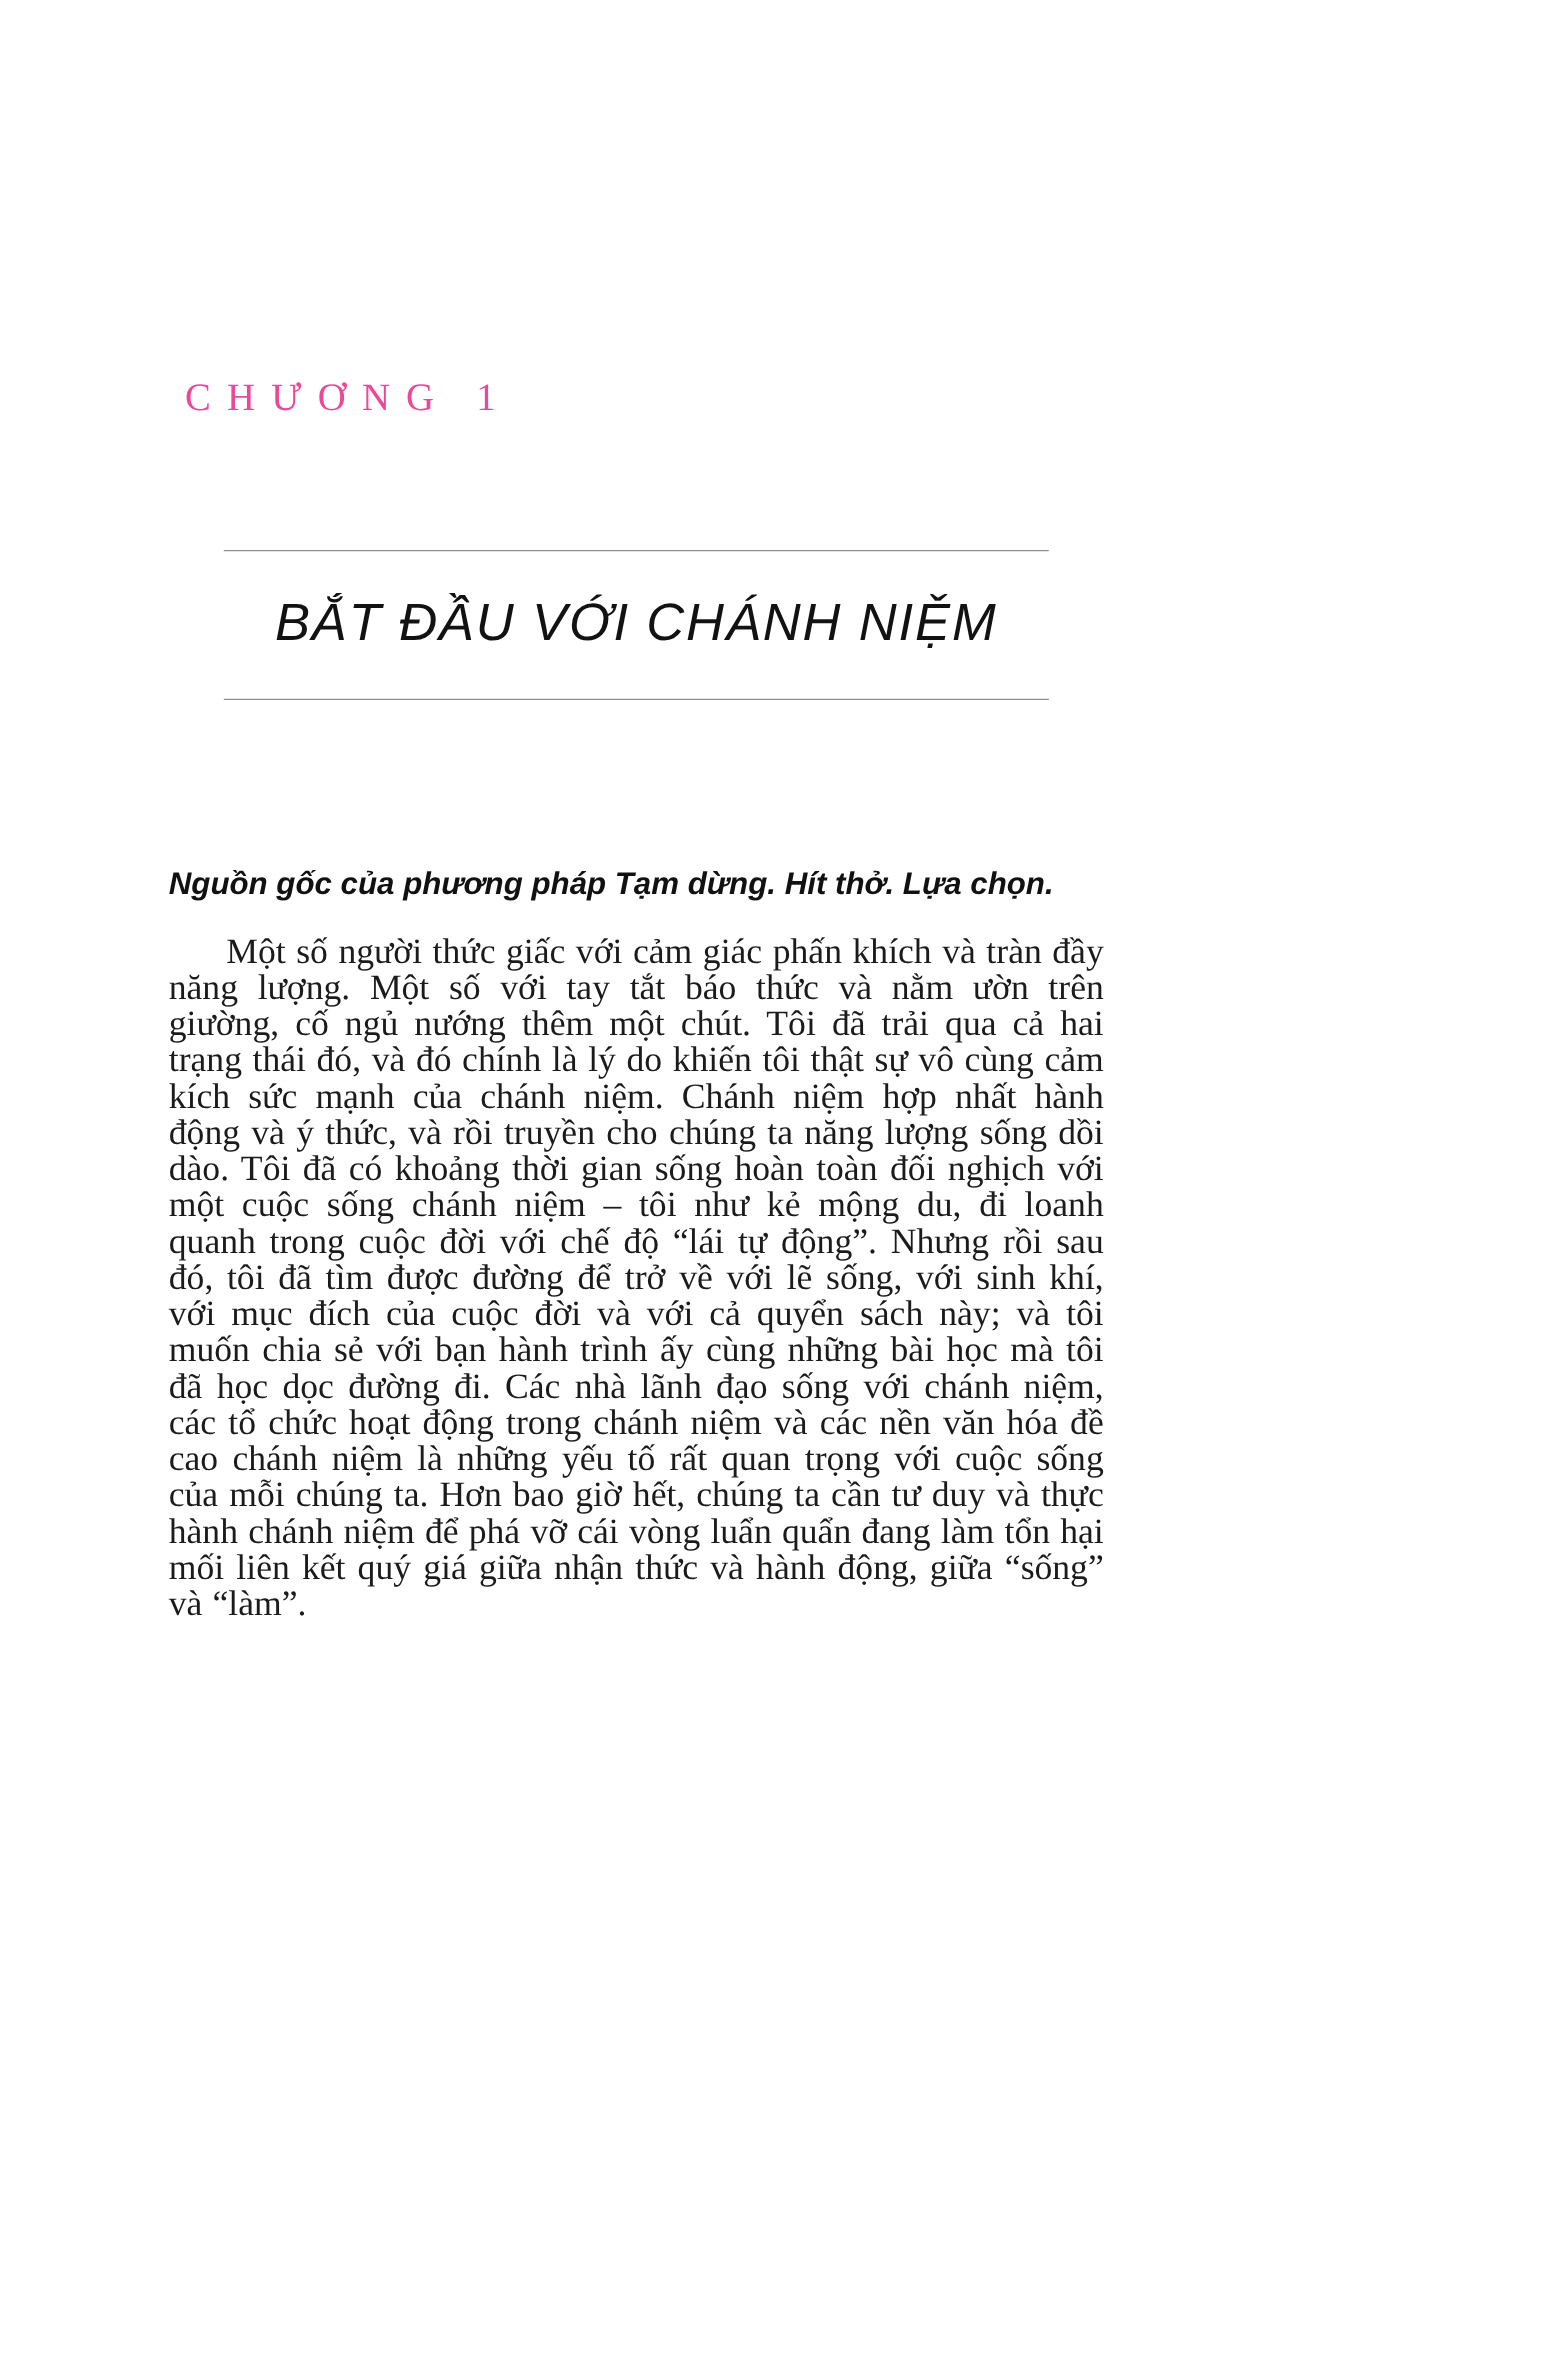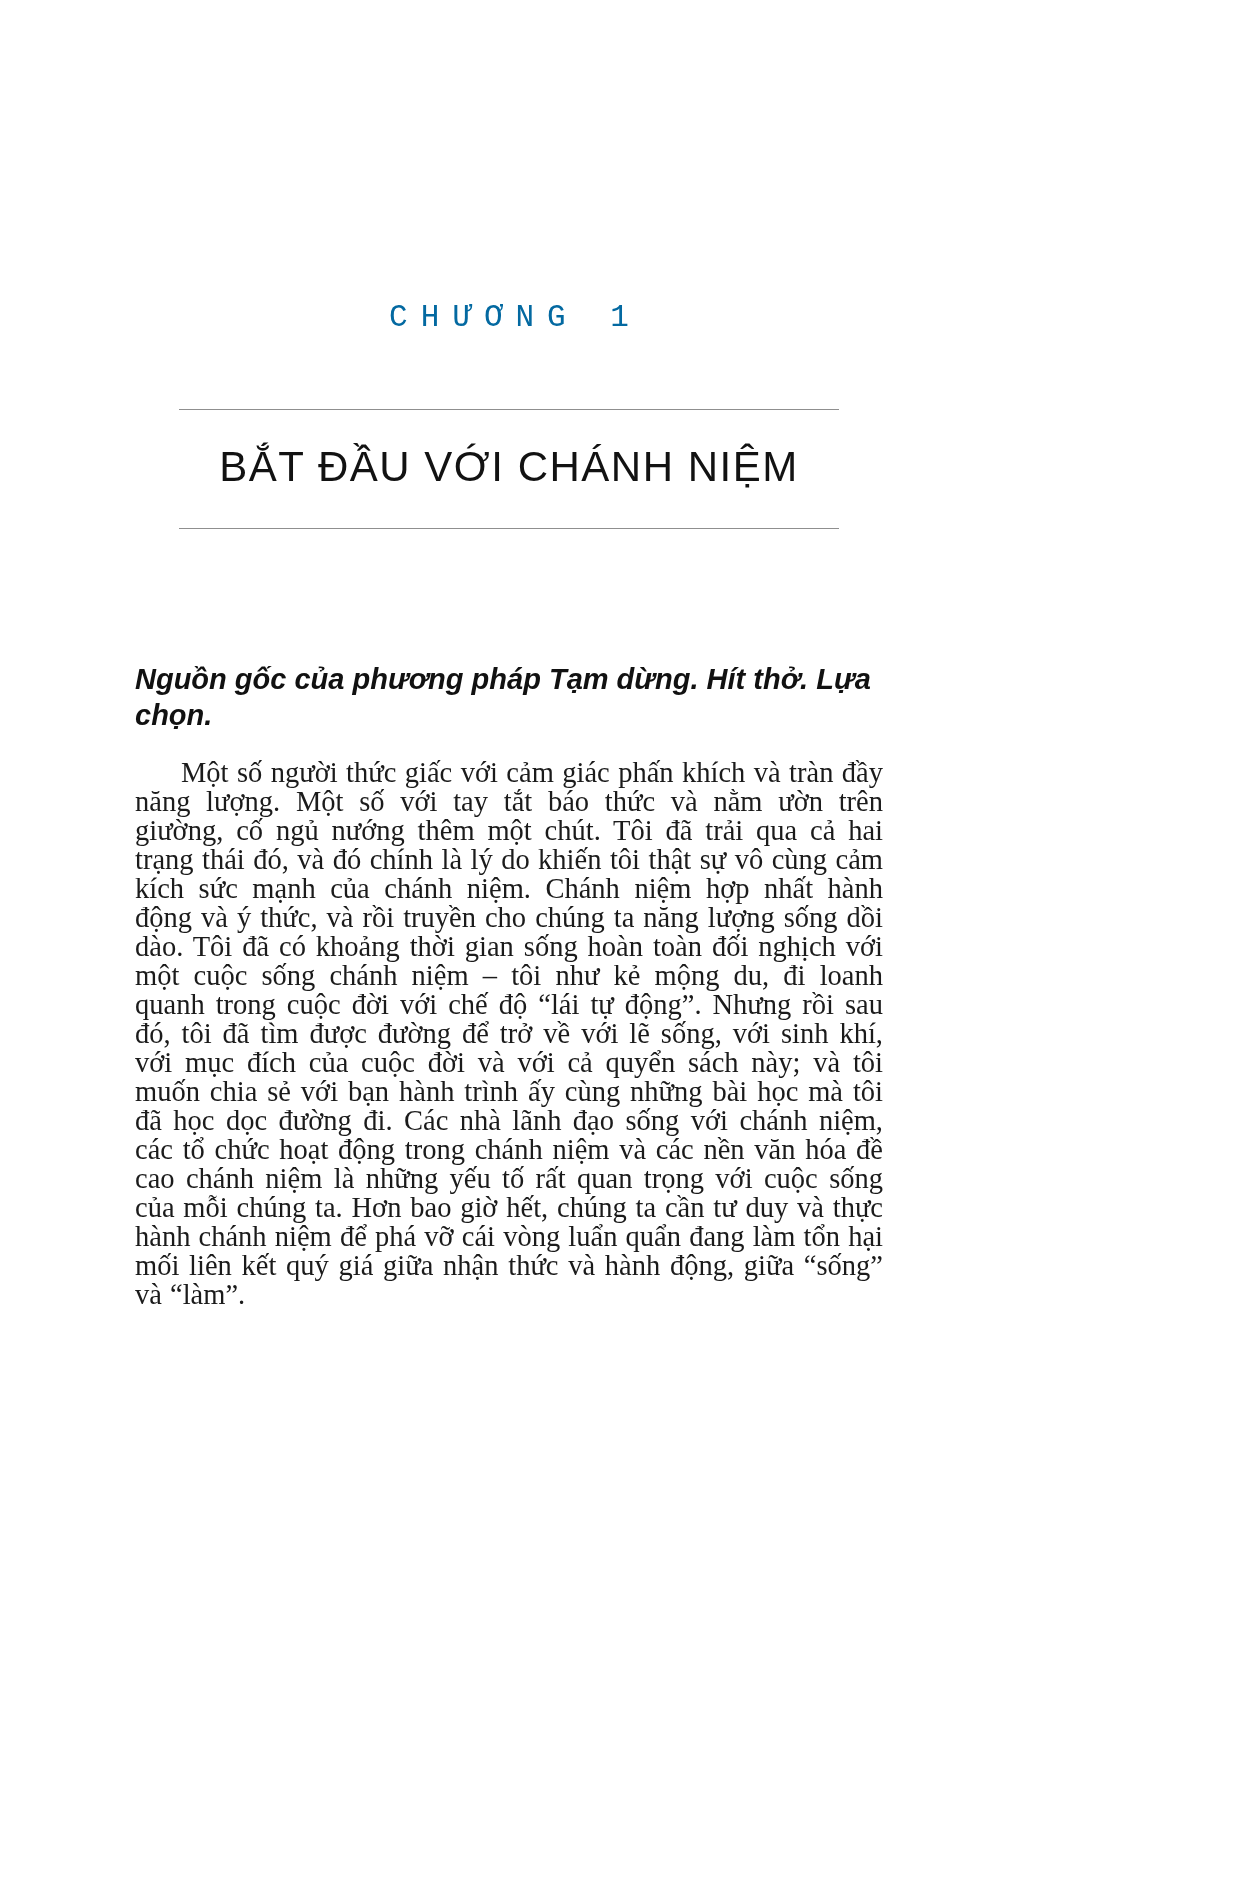--- a/index.html
+++ b/index.html
@@ -16,31 +16,31 @@
     -webkit-font-smoothing: antialiased;
   }
   .page {
     position: relative;
     width: 748px;
     margin-left: 135px;
     padding-top: 300px;
     box-sizing: border-box;
   }
   .chapter-label {
-    text-align: center;
-    font-family: Liberation Mono, monospace;
+    font-family: Liberation Serif, serif;
     font-size: 31px;
     letter-spacing: 13px;
-    color: #0369a1;
+    color: #ec4899;
     font-weight: 400;
     text-indent: 13px; 
   }
   .title-block {
     width: 660px;
-    margin: 74px auto 0 auto;
+    margin: 104px auto 0 auto;
+    font-style: italic;
   }
   hr.rule {
     border: none;
     border-top: 1px solid #8f8f8f;
     margin: 0;
     height: 0;
   }
   h1.chapter-title {
     margin: 0;
     padding: 34px 0 38px 0;
@@ -50,21 +50,21 @@
     font-size: 42px;
     letter-spacing: 1.5px;
     color: #121212;
     line-height: 1.1;
   }
   .subtitle {
     margin: 132px 0 0 0;
     font-family: "Liberation Sans", "DejaVu Sans", sans-serif;
     font-style: italic;
     font-weight: 700;
-    font-size: 29px;
+    font-size: 25px;
     color: #111111;
     line-height: 1.25;
   }
   .body-text {
     margin: 24px 0 0 0;
     font-size: 28.5px;
     line-height: 29px;
     text-align: justify;
     text-indent: 46px;
     color: #1b1b1b;

